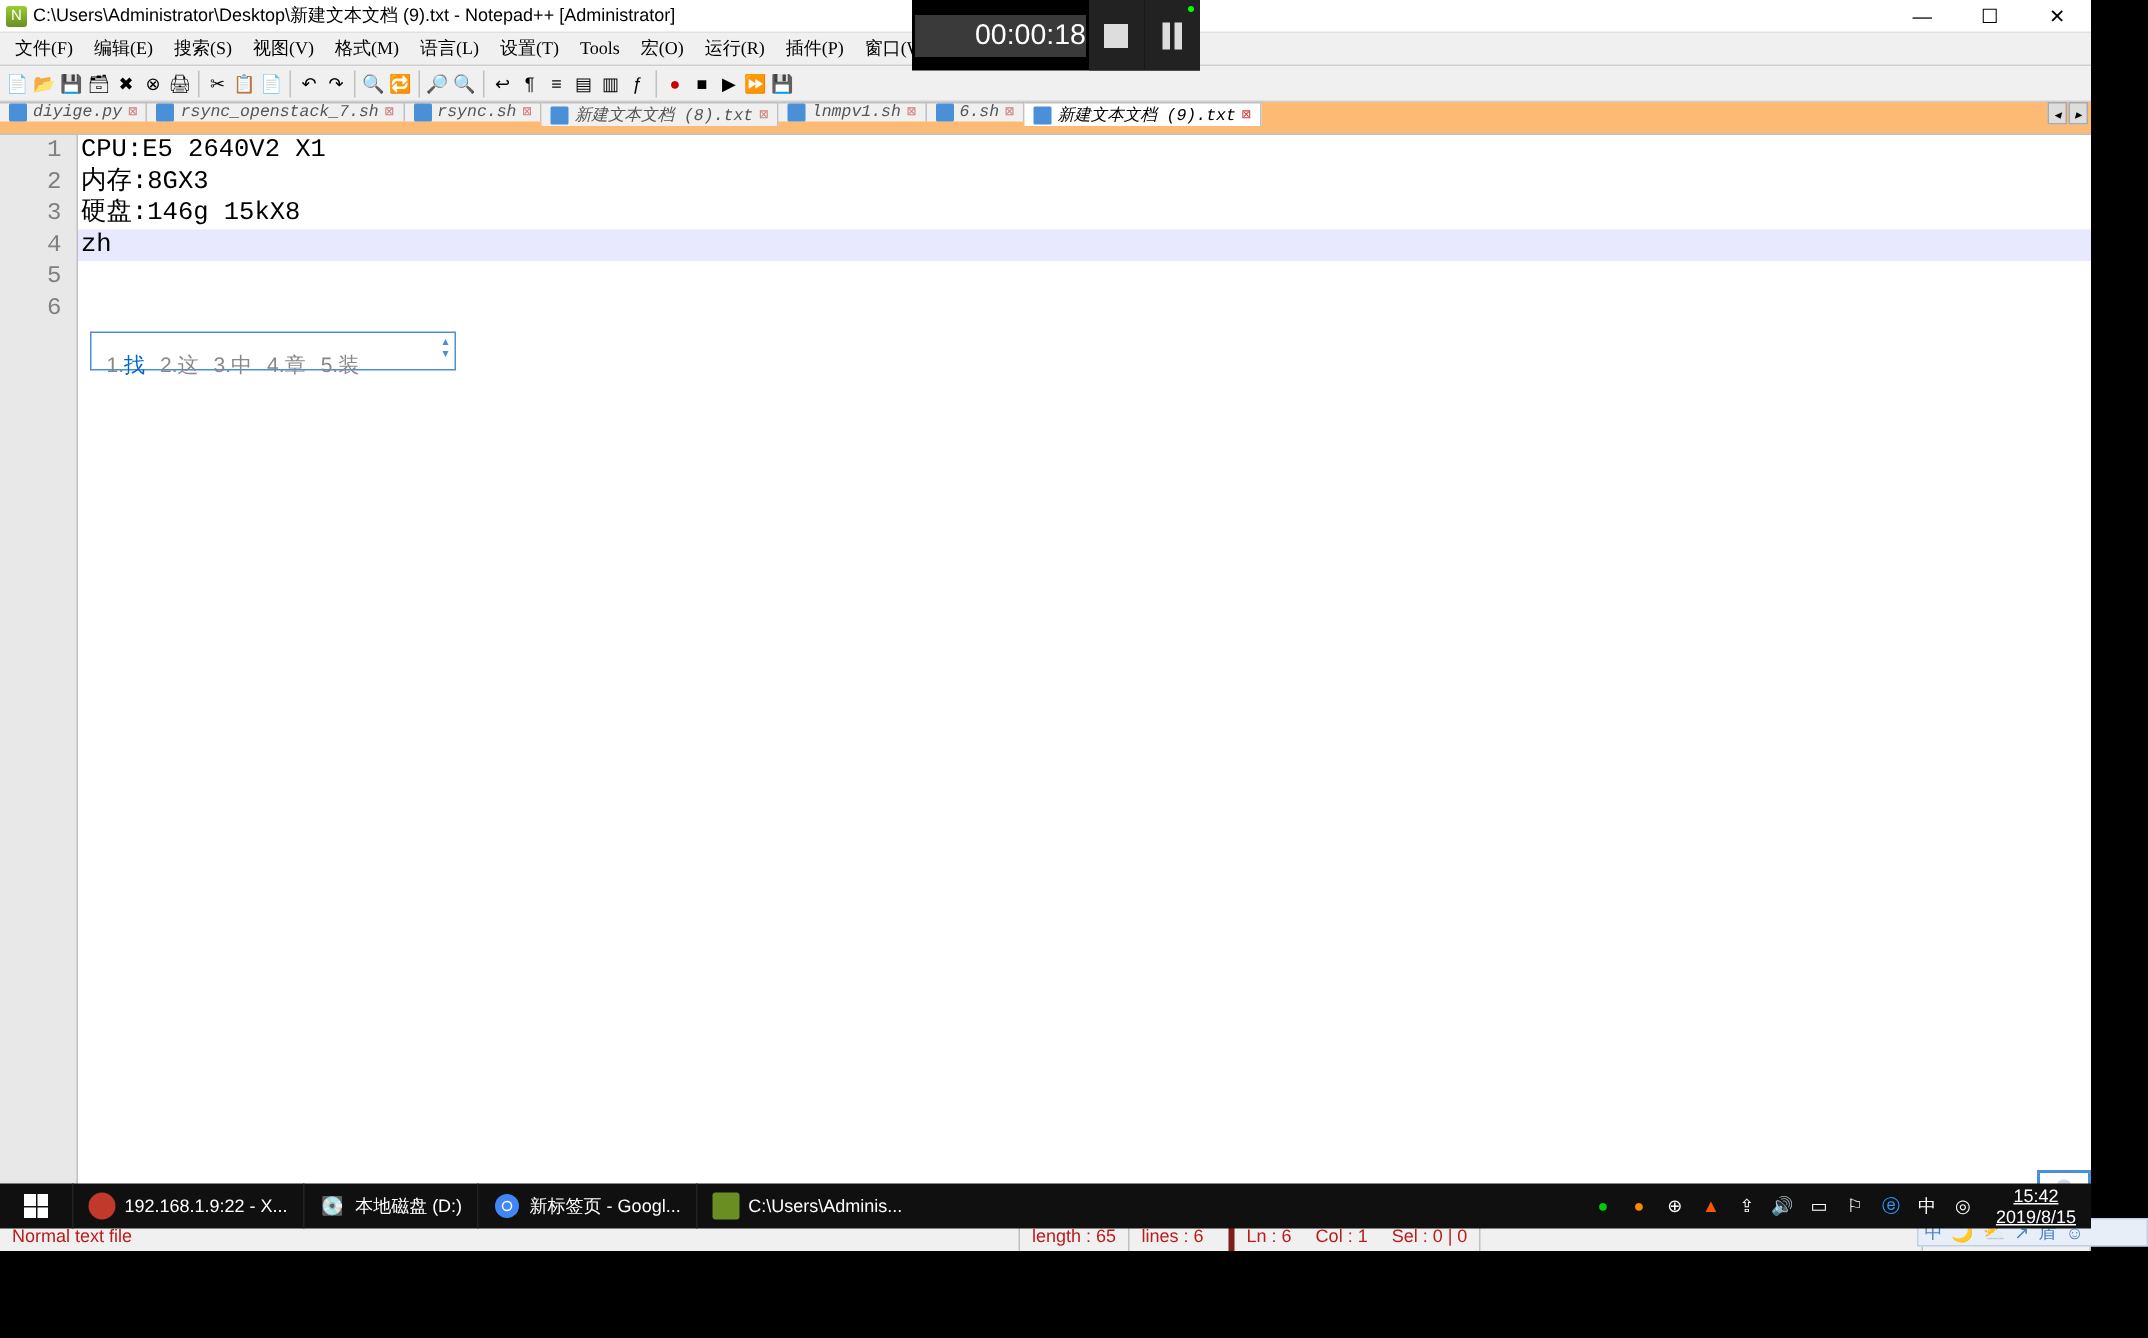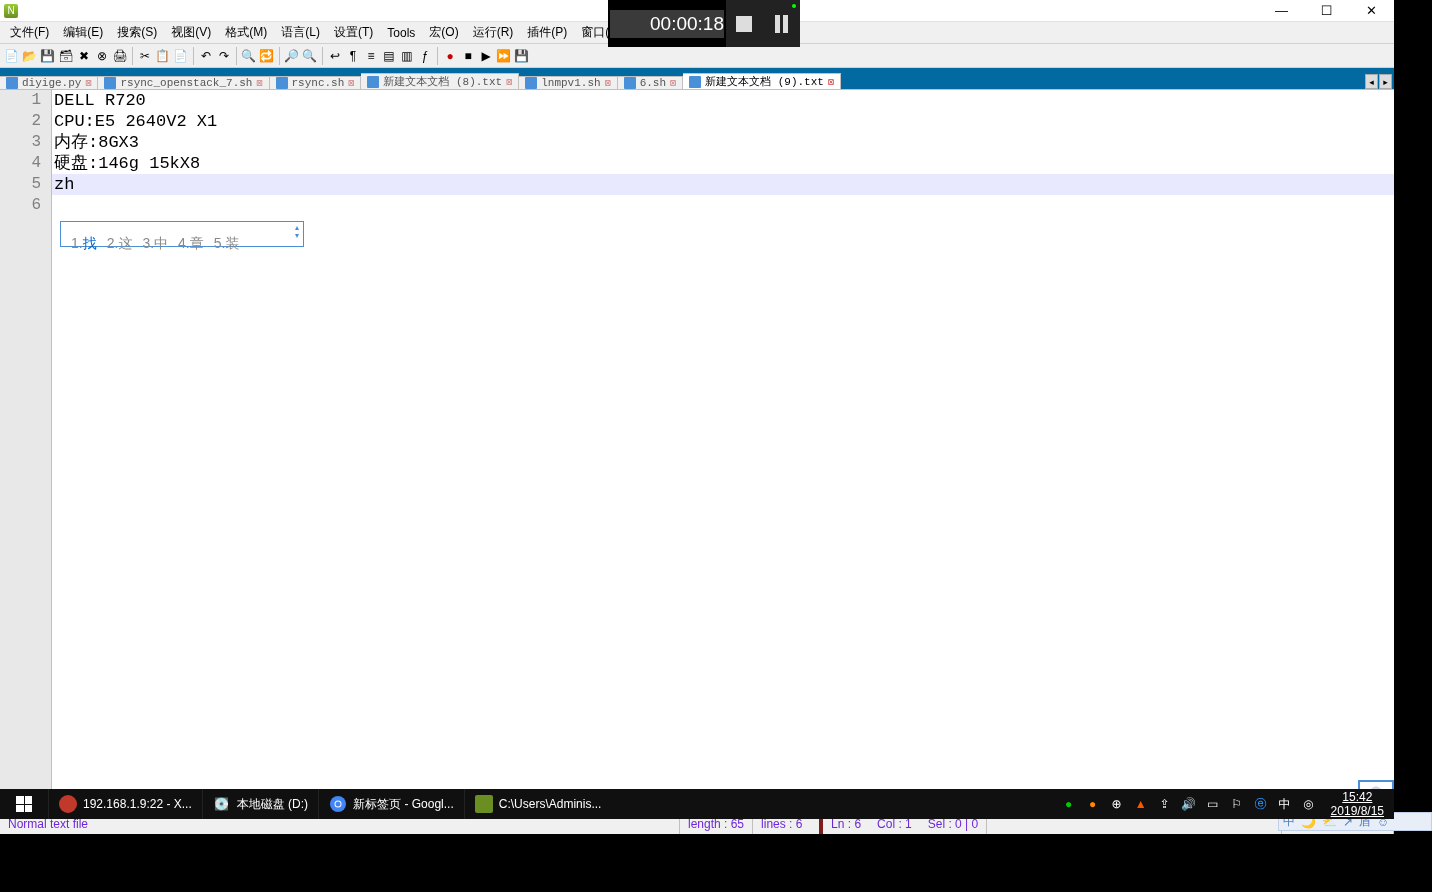--- a/index.html
+++ b/index.html
@@ -49,20 +49,21 @@
   background: #f0f0f0;
   display: flex;
   align-items: center;
   gap: 2px;
   padding: 0 4px;
   border-bottom: 1px solid #d0d0d0;
 }
 .menubar .menu-item {
   padding: 2px 6px;
   color: #000;
+  font-family: Liberation Serif, serif;
 }
 .toolbar {
   height: 24px;
   background: #f0f0f0;
   display: flex;
   align-items: center;
   gap: 2px;
   padding: 0 4px;
   border-bottom: 1px solid #d0d0d0;
 }
@@ -73,25 +74,26 @@
 }
 .tool-icon {
   width: 16px; height: 16px;
   display: inline-flex;
   align-items: center;
   justify-content: center;
   font-size: 12px;
 }
 .tabbar {
   height: 22px;
-  background: #0369a1;
-  display: flex;
-  align-items: flex-end;
+  background: #fdba74;
+  display: flex;
+  align-items: flex-start;
   border-bottom: 1px solid #c0c0c0;
   position: relative;
+  font-style: italic;
 }
 .tab {
   display: flex;
   align-items: center;
   padding: 0 6px;
   background: #f0f0f0;
   border-right: 1px solid #c0c0c0;
   border-top: 1px solid #c0c0c0;
   font-family: "Courier New", monospace;
   font-size: 11px;
@@ -174,21 +176,21 @@
   font-size:8px; line-height:8px;
   color:#4a90d9;
 }
 .statusbar {
   height: 21px;
   background: #f0f0f0;
   border-top: 1px solid #c0c0c0;
   display: flex;
   align-items: center;
   font-size: 12px;
-  color: #6d28d9;
+  color: #b91c1c;
   justify-content: space-between;
 }
 .statusbar .cell {
   border-right: 1px solid #c0c0c0;
   padding: 0 8px;
   height: 100%;
   display: flex;
   align-items: center;
 }
 .statusbar .spacer { flex: 1; border-right: 1px solid #c0c0c0; height:100%; }
@@ -291,20 +293,21 @@
 }
 .win-grid span { background:#fff; }
 </style>
 </head>
 <body>
 
 <div class="app-window">
 
   <div class="titlebar">
     <span class="app-icon">N</span>
+    <span>C:\Users\Administrator\Desktop\新建文本文档 (9).txt - Notepad++ [Administrator]</span>
     <div class="win-controls">
       <div class="win-btn">—</div>
       <div class="win-btn">☐</div>
       <div class="win-btn close">✕</div>
     </div>
   </div>
 
   <div class="menubar" id="menubar">
       <span class="menu-item">文件(F)</span>
       <span class="menu-item">编辑(E)</span>
@@ -402,21 +405,20 @@
   <div class="editor-wrap">
     <div class="gutter" id="gutter">
         <div class="ln">1</div>
         <div class="ln">2</div>
         <div class="ln">3</div>
         <div class="ln">4</div>
         <div class="ln">5</div>
         <div class="ln">6</div>
       </div>
     <div class="editor" id="editor">
-      <div class="line">DELL R720</div>
         <div class="line">CPU:E5 2640V2 X1</div>
         <div class="line">内存:8GX3</div>
         <div class="line">硬盘:146g 15kX8</div>
         <div class="line current">zh</div>
         <div class="ime-popup" id="ime">
         <div class="ime-arrows">▴<br>▾</div>
       <span class="ime-cand sel"><span style="color:#888">1.</span>找</span>
           <span class="ime-cand"><span style="color:#888">2.</span>这</span>
           <span class="ime-cand"><span style="color:#888">3.</span>中</span>
           <span class="ime-cand"><span style="color:#888">4.</span>章</span>

